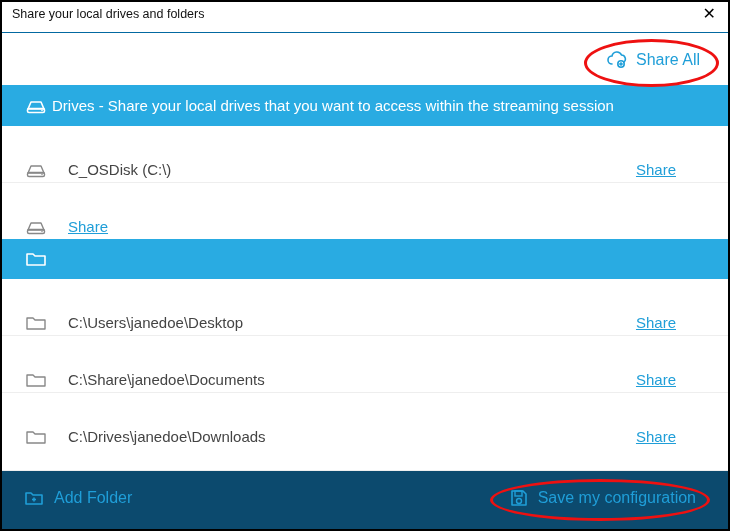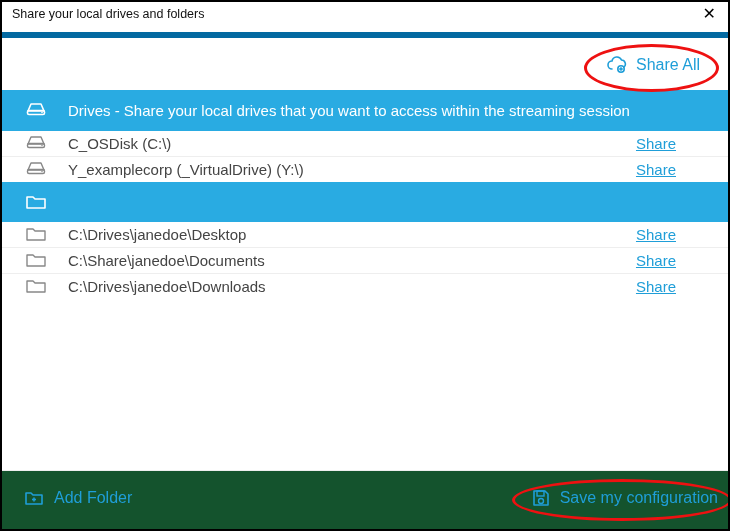--- a/index.html
+++ b/index.html
@@ -10,21 +10,21 @@
       height: 531px;
       border: 2px solid #000;
       position: relative;
       overflow: hidden;
     }
     .title-bar {
       display: flex;
       justify-content: space-between;
       align-items: center;
       padding: 4px 10px 10px 10px;
-      border-bottom: 6px solid #0369a1;
+      border-bottom: 1px solid #0369a1;
     }
     .title-bar .title {
       font-size: 12.5px;
       color: #111;
     }
     .close-btn {
       font-size: 16px;
       cursor: pointer;
       color: #000;
       background: none;
@@ -62,32 +62,33 @@
       width: 135px; height: 48px;
     }
     .oval-save {
       left: -20px; top: -10px;
       width: 220px; height: 42px;
     }
     .section-header {
       background: #29abe2;
       color: #fff;
       display: flex;
-      align-items: flex-start;
-      gap: 20px;
+      align-items: flex-end;
+      gap: 4px;
       padding: 12px 22px;
       font-size: 15px;
     }
     .row {
       display: flex;
-      align-items: flex-start;
+      align-items: flex-end;
       padding: 4px 22px;
       gap: 20px;
       font-size: 15px;
       color: #555;
+      margin-top: 31px;
     }
     .row .label {
       flex: 1;
       color: #444;
     }
     .row .share-link {
       color: #1f9ed8;
       font-size: 15px;
       cursor: pointer;
       background: none;
@@ -102,23 +103,23 @@
       align-items: center;
     }
     .bottom-bar {
       position: absolute;
       bottom: 0;
       left: 0;
       right: 0;
       display: flex;
       justify-content: space-between;
       align-items: center;
-      padding: 18px 10px 22px 22px;
+      padding: 18px 32px 22px 22px;
       border-top: 1px solid #eee;
-      background: #14532d;
+      background: #0c4a6e;
     }
     .bottom-left, .bottom-right {
       display: inline-flex;
       align-items: center;
       gap: 10px;
       font-size: 16px;
       color: #1f9ed8;
       cursor: pointer;
       background: none;
       border: none;
@@ -180,39 +181,38 @@
 <div class="divider"></div>
 
 <div class="row">
   <span class="icon-slot">
     <svg width="22" height="14" viewBox="0 0 22 14">
       <path d="M3 9 L6 2 H16 L19 9 Z" fill="none" stroke="#888" stroke-width="1.4" stroke-linejoin="round"></path>
       <rect x="2.5" y="8.5" width="17" height="4" rx="1.5" fill="none" stroke="#888" stroke-width="1.4"></rect>
       <circle cx="17" cy="10.5" r="0.7" fill="#888"></circle>
     </svg>
   </span>
-  <span class="label">Y_examplecorp (_VirtualDrive) (Y:\)</span>
   <button class="share-link">Share</button>
 </div>
 
 <div class="section-header">
   <span class="icon-slot">
     <svg width="22" height="16" viewBox="0 0 22 16">
       <path d="M2 3 H8 L10 5 H20 V14 H2 Z" fill="none" stroke="#fff" stroke-width="1.6" stroke-linejoin="round"></path>
     </svg>
   </span>
 </div>
 
 <div class="row">
   <span class="icon-slot">
     <svg width="22" height="16" viewBox="0 0 22 16">
       <path d="M2 3 H8 L10 5 H20 V14 H2 Z" fill="none" stroke="#888" stroke-width="1.4" stroke-linejoin="round"></path>
     </svg>
   </span>
-  <span class="label">C:\Drives\janedoe\Desktop</span>
+  <span class="label">C:\Users\janedoe\Desktop</span>
   <button class="share-link">Share</button>
 </div>
 <div class="divider"></div>
 
 <div class="row">
   <span class="icon-slot">
     <svg width="22" height="16" viewBox="0 0 22 16">
       <path d="M2 3 H8 L10 5 H20 V14 H2 Z" fill="none" stroke="#888" stroke-width="1.4" stroke-linejoin="round"></path>
     </svg>
   </span>

